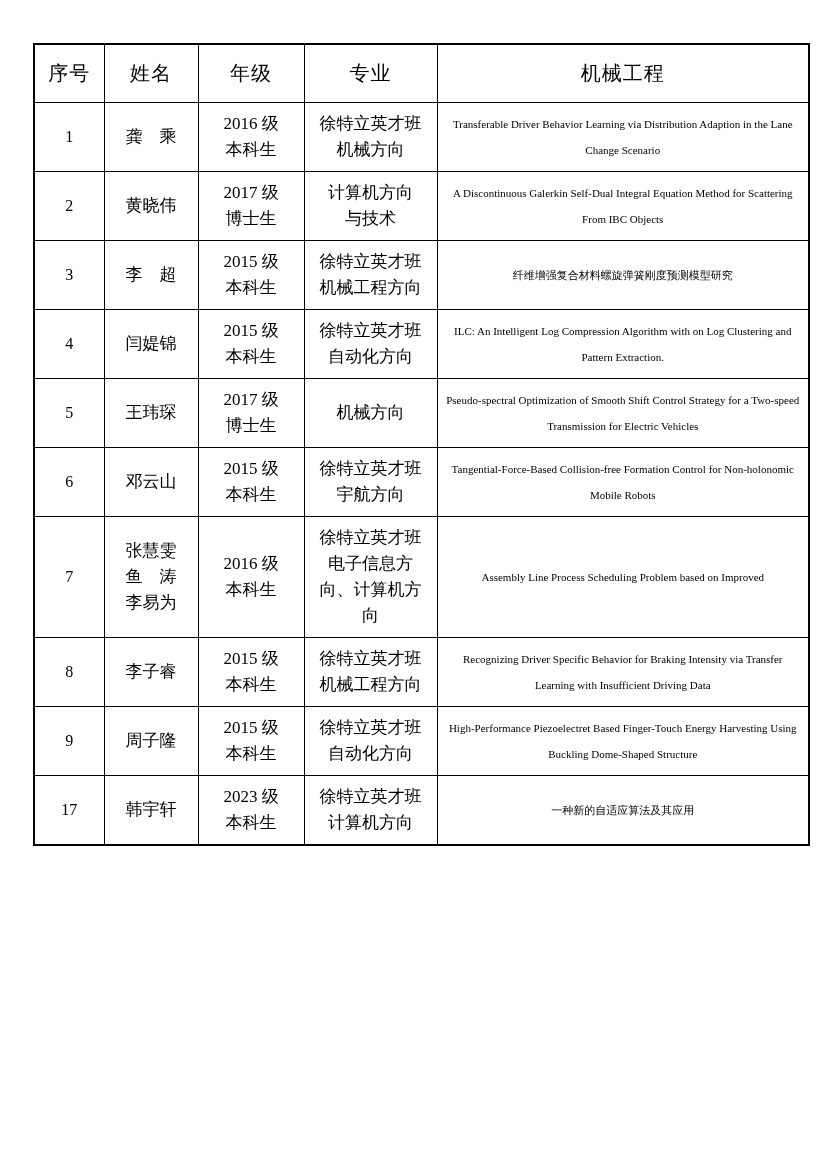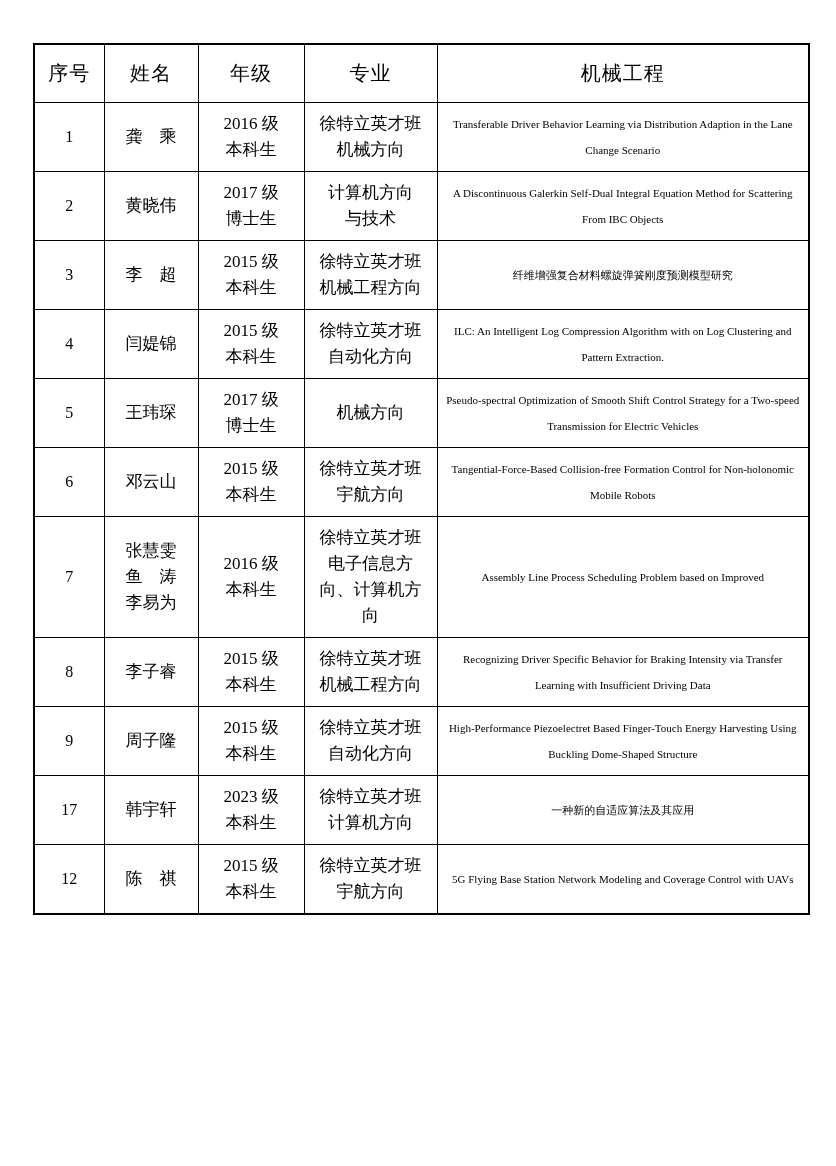--- a/index.html
+++ b/index.html
@@ -170,24 +170,15 @@
         </tr>
         <tr>
           <td class="col-no">17</td>
           <td class="col-name">韩宇轩</td>
           <td class="col-grade">2023 级
 本科生</td>
           <td class="col-major">徐特立英才班
 计算机方向</td>
           <td class="col-title">一种新的自适应算法及其应用</td>
         </tr>
-        <tr>
-          <td class="col-no">12</td>
-          <td class="col-name">陈　祺</td>
-          <td class="col-grade">2015 级
-本科生</td>
-          <td class="col-major">徐特立英才班
-宇航方向</td>
-          <td class="col-title">5G Flying Base Station Network Modeling and Coverage Control with UAVs</td>
-        </tr>
       </tbody>
   </table>
 </div>
 
 </body></html>

